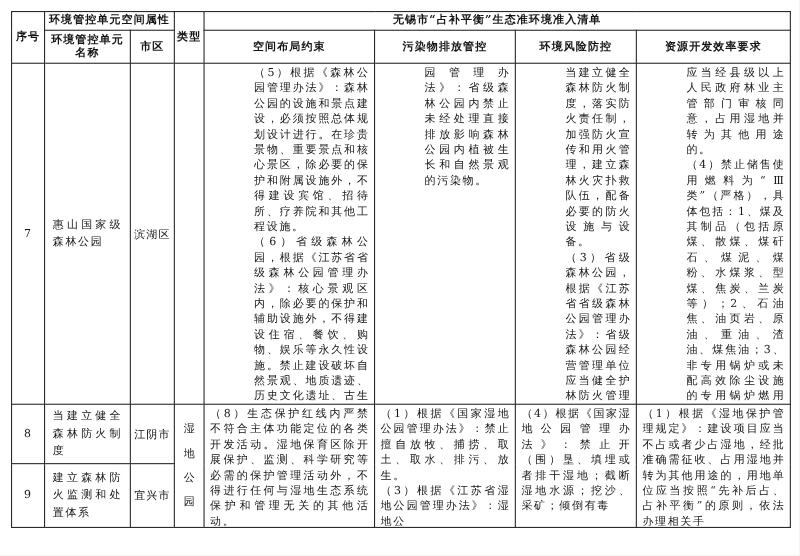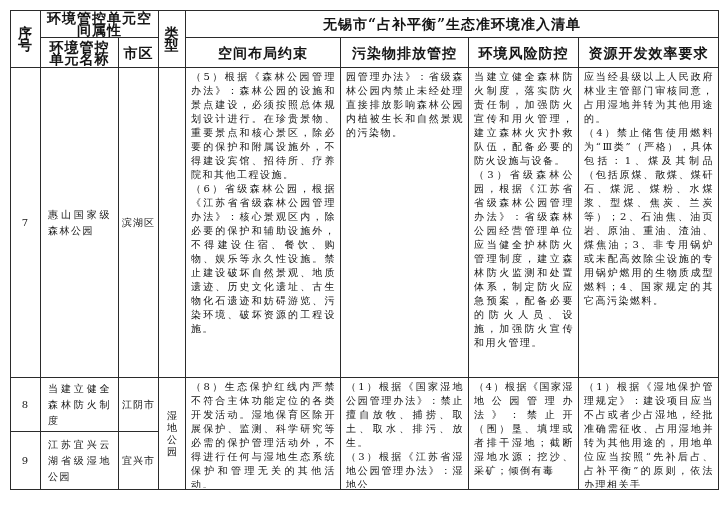--- a/index.html
+++ b/index.html
@@ -7,37 +7,37 @@
     position:relative;width:727px;height:505px;background:#ffffff;
     font-family:"DejaVu Serif","Liberation Serif",serif;color:#151515;
     outline:1px solid #dddddd;overflow:hidden;
   }
   table.doc{
     position:absolute;left:10px;top:10px;width:708px;
     border-collapse:collapse;table-layout:fixed;
   }
   .doc th,.doc td{border:1px solid #2b2b2b;padding:0;overflow:hidden;}
   .doc thead th{
-    font-weight:bold;font-size:14px;line-height:12px;text-align:center;
+    font-weight:bold;font-size:10px;line-height:12px;text-align:center;
     vertical-align:middle;letter-spacing:1px;padding:1px 2px;margin-left:12px;
   }
   tr.h1{height:17px;} tr.h2{height:30px;}
   tr.r7{height:310px;} tr.r8{height:54px;} tr.r9{height:58px;}
   td.c{text-align:center;vertical-align:middle;font-size:10px;letter-spacing:1px;}
   td.name{
     vertical-align:middle;font-size:10px;line-height:16px;letter-spacing:1.5px;
     padding:2px 7px;text-align:justify;
   }
   td.type{
-    text-align:left;vertical-align:middle;font-size:10px;line-height:12px;
+    text-align:left;vertical-align:middle;font-size:10px;line-height:22px;
     word-break:break-all;padding:0 8px;letter-spacing:0;
   }
   td.txt{vertical-align:top;padding:2px 4px 0 5px;}
   .clip{overflow:hidden;}
-  .clip.tall{max-height:304px;} .clip.short{max-height:108px;}
+  .clip.tall{max-height:304px;margin-left:40px;} .clip.short{max-height:108px;}
   .clip p{
     margin:0;font-size:10px;line-height:14px;letter-spacing:1.5px;
     text-align:justify;word-break:break-all;
   }
   .pageno{
     position:absolute;left:0;right:0;top:512px;text-align:center;
     font-size:17px;color:#222;
   }
 </style>
 </head>
@@ -123,19 +123,19 @@
           </div>
         </td>
         <td class="txt" rowspan="2">
           <div class="clip short">
             <p>（1）根据《湿地保护管理规定》：建设项目应当不占或者少占湿地，经批准确需征收、占用湿地并转为其他用途的，用地单位应当按照“先补后占、占补平衡”的原则，依法办理相关手</p>
           </div>
         </td>
       </tr>
       <tr class="r9">
         <td class="c">9</td>
-        <td class="name">江苏宜兴云湖省级湿地公园</td>
+        <td class="name">建立森林防火监测和处置体系</td>
         <td class="c">宜兴市</td>
       </tr>
     </tbody>
   </table>
   <div class="pageno">25</div>
 </div>
 
 </body></html>

